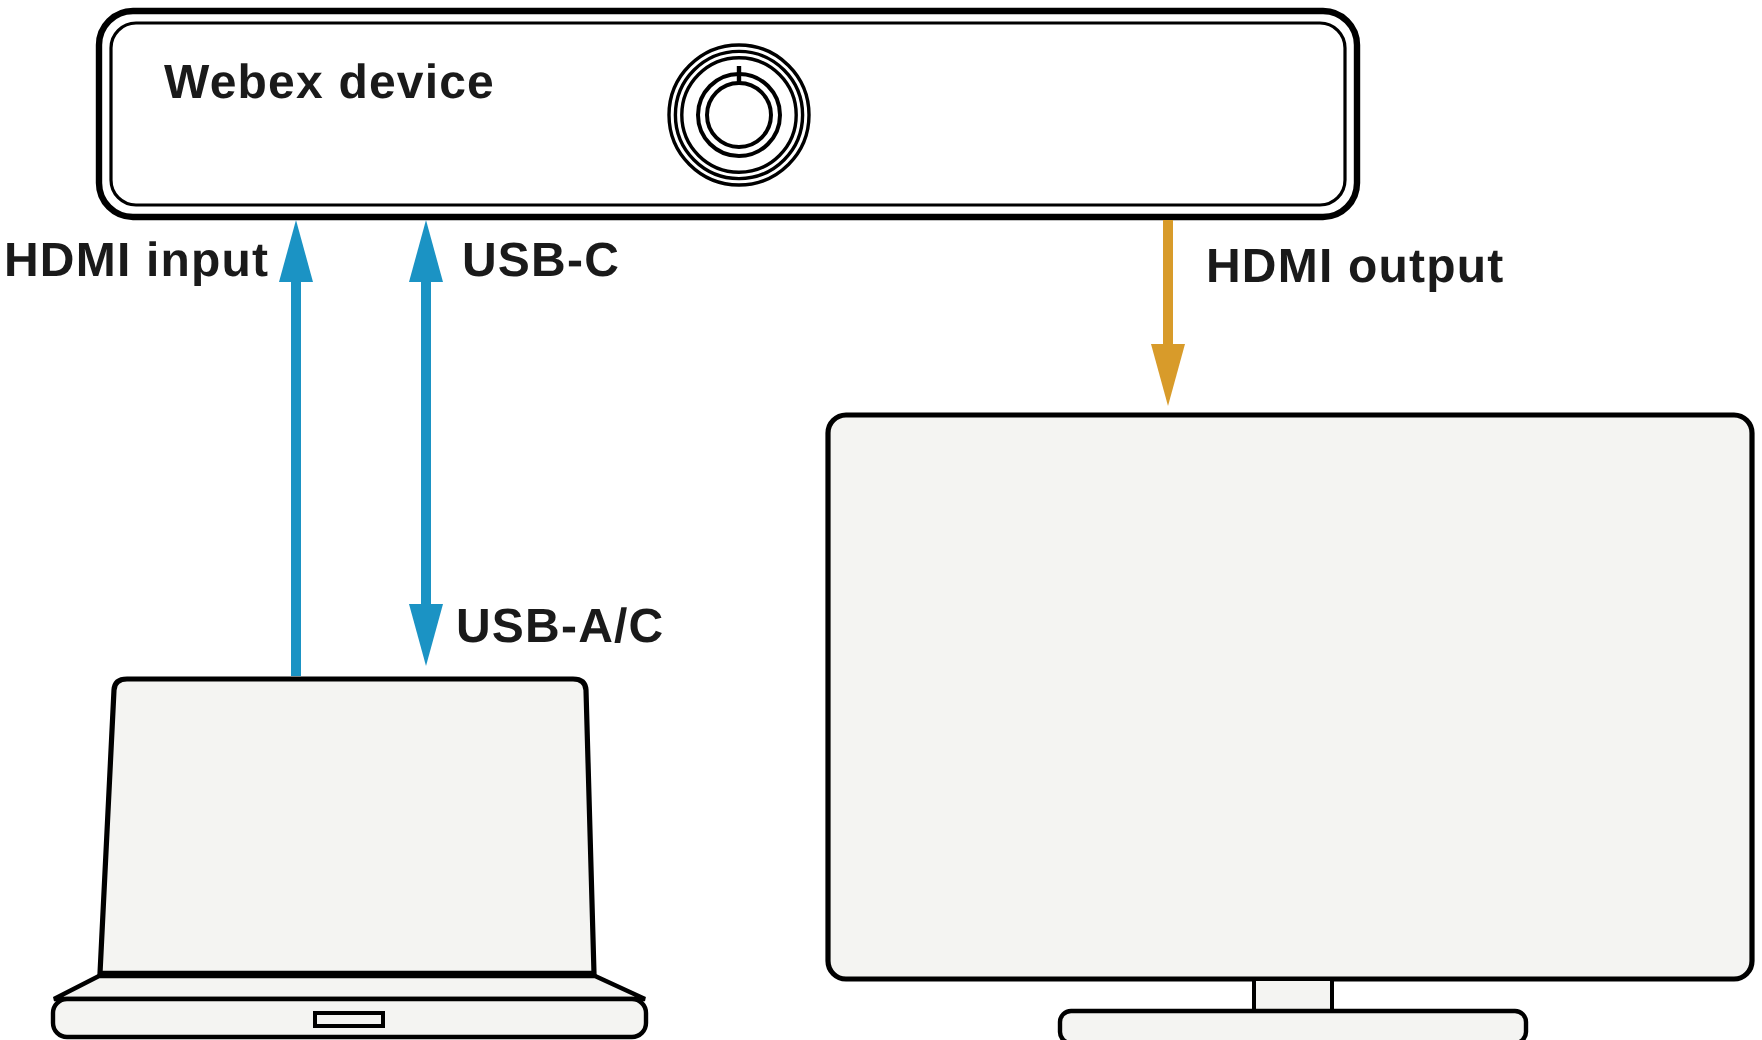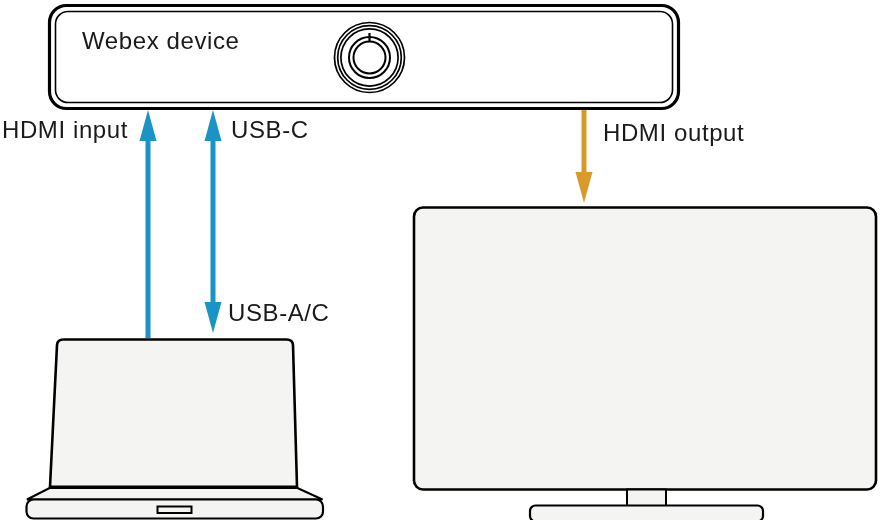--- a/index.html
+++ b/index.html
@@ -7,20 +7,21 @@
     padding: 0;
     background: #ffffff;
     width: 881px;
     height: 520px;
     overflow: hidden;
   }
   .diagram-wrap {
     position: relative;
     width: 881px;
     height: 520px;
+    font-weight: bold;
   }
   svg text {
     font-family: "Liberation Sans", sans-serif;
     font-size: 24px;
     letter-spacing: 0.6px;
     fill: #1a1a1a;
   }
   .outline {
     stroke: #000000;
     fill: none;

